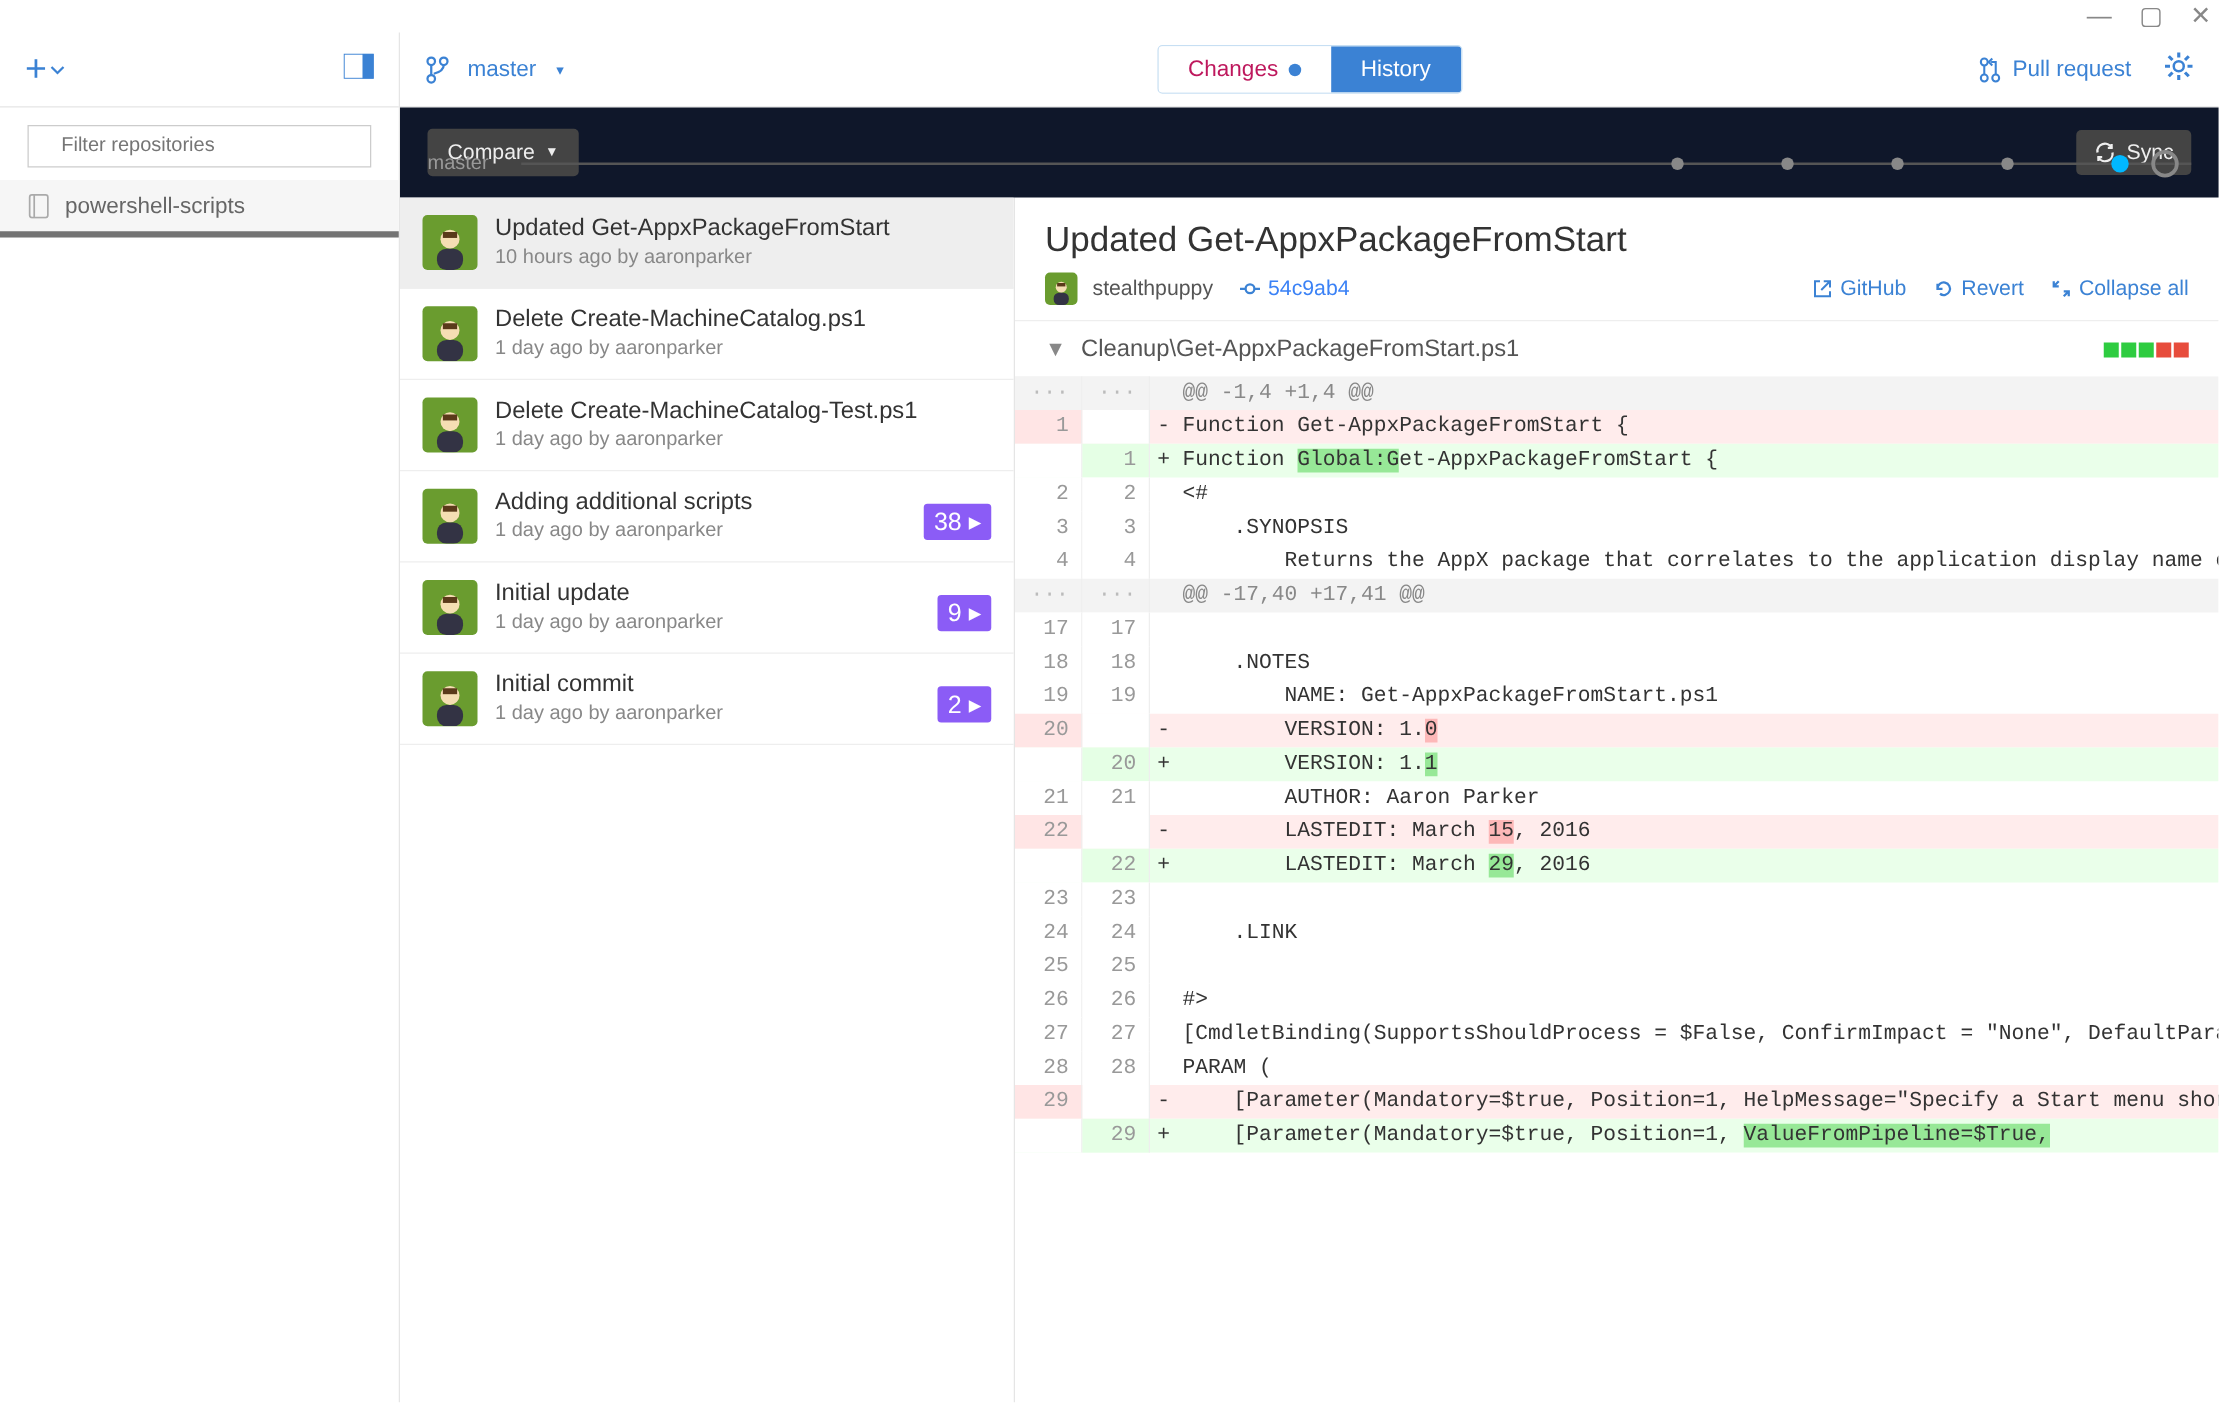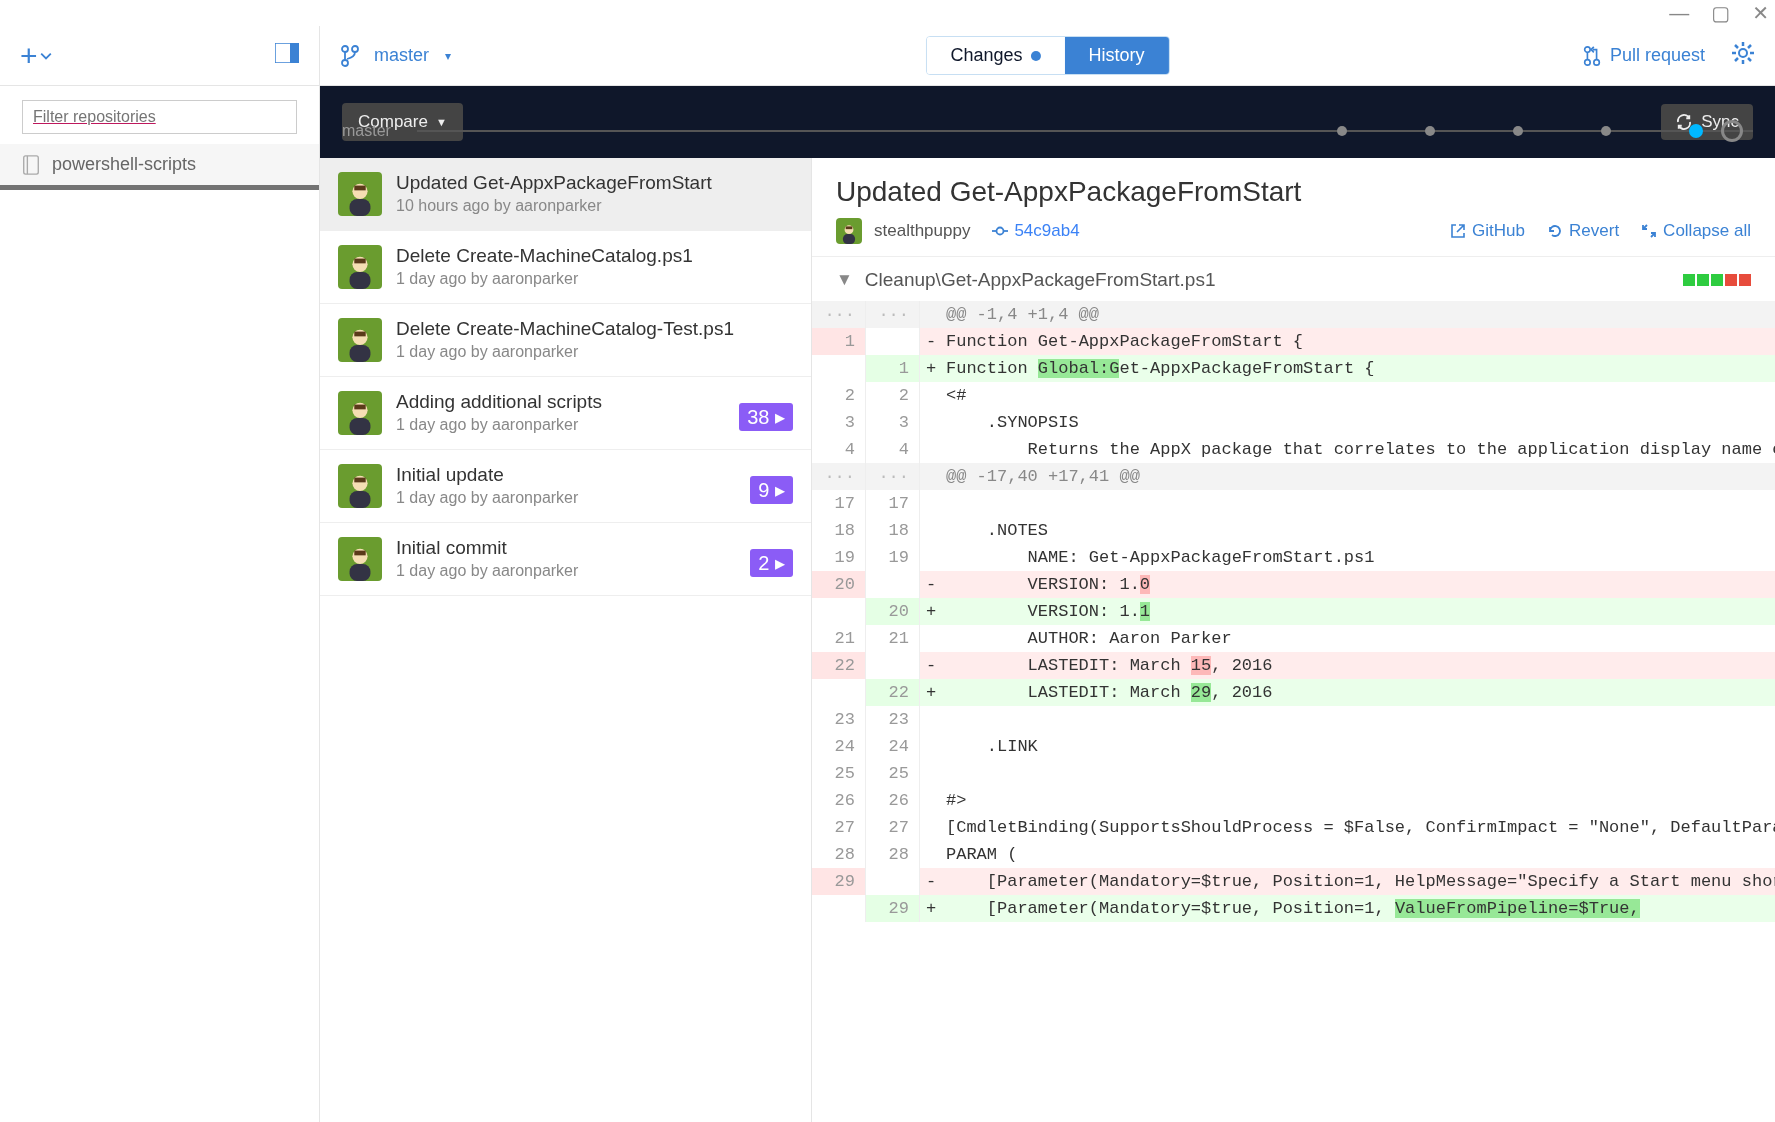--- a/index.html
+++ b/index.html
@@ -7,33 +7,33 @@
   .titlebar { height: 26px; display: flex; justify-content: flex-end; align-items: center; padding-right: 6px; gap: 22px; color: #888; }
   .titlebar span { font-size: 20px; line-height: 20px; cursor: pointer; }
   .app { display: flex; height: calc(100% - 26px); }
   
   .sidebar { width: 320px; border-right: 1px solid #e5e5e5; display: flex; flex-direction: column; }
   .sidebar-top { height: 60px; display: flex; align-items: center; justify-content: space-between; padding: 0 20px; border-bottom: 1px solid #e5e5e5; }
   .plus { color: #3b82d4; font-size: 28px; font-weight: 300; display: flex; align-items: center; }
   .plus svg { margin-left: 2px; }
   .panel-icon { }
   .filter-wrap { padding: 14px 22px 10px; }
-  .filter-input { width: 100%; height: 34px; border: 1px solid #ccc; padding: 0 10px; font-size: 16px; color: #be185d; text-decoration: underline; }
+  .filter-input { width: 100%; height: 34px; border: 1px solid #ccc; padding: 0 26px; font-size: 16px; color: #737373; }
   .repo-list { }
   .repo-item { display: flex; align-items: center; gap: 12px; padding: 10px 22px; background: #f6f6f6; border-bottom: 5px solid #737373; cursor: pointer; }
   .repo-icon { width: 18px; height: 20px; }
   .repo-name { color: #666; font-size: 18px; }
   
   .main { flex: 1; display: flex; flex-direction: column; min-width: 0; }
   .topbar { height: 60px; display: flex; align-items: center; padding: 0 20px; border-bottom: 1px solid #e5e5e5; position: relative; }
   .branch-sel { display: flex; align-items: center; gap: 14px; color: #3b82d4; font-size: 18px; cursor: pointer; }
   .branch-sel .branch-caret { font-size: 12px; margin-left: 2px; }
   .tabs { position: absolute; left: 50%; transform: translateX(-50%); display: flex; border: 1px solid #c7dff3; border-radius: 4px; overflow: hidden; }
   .tabs .tab { padding: 8px 24px; font-size: 18px; cursor: pointer; }
-  .tabs .tab.changes { background: #fff; color: #0f172a; display: flex; align-items: center; gap: 8px; }
+  .tabs .tab.changes { background: #fff; color: #be185d; display: flex; align-items: center; gap: 8px; }
   .dot { width: 10px; height: 10px; border-radius: 50%; background: #3b82d4; display: inline-block; }
   .tabs .tab.history { background: #3b82d4; color: #fff; }
   .top-right { margin-left: auto; display: flex; align-items: center; gap: 26px; }
   .pull-req { display: flex; align-items: center; gap: 8px; color: #3b82d4; font-size: 18px; cursor: pointer; }
   .gear { color: #3b82d4; cursor: pointer; }
   
   .compare-strip { background: #0f172a; height: 72px; display: flex; align-items: center; padding: 0 22px; position: relative; }
   .compare-btn { background: #444; color: #eee; padding: 9px 16px; border-radius: 4px; font-size: 17px; cursor: pointer; display: flex; align-items: center; gap: 8px; }
   .sync-btn { position: absolute; right: 22px; top: 18px; background: #444; color: #eee; padding: 8px 14px; border-radius: 4px; font-size: 17px; cursor: pointer; display: flex; align-items: center; gap: 8px; }
   .timeline { position: absolute; bottom: 18px; left: 22px; right: 22px; display: flex; align-items: center; gap: 14px; }

